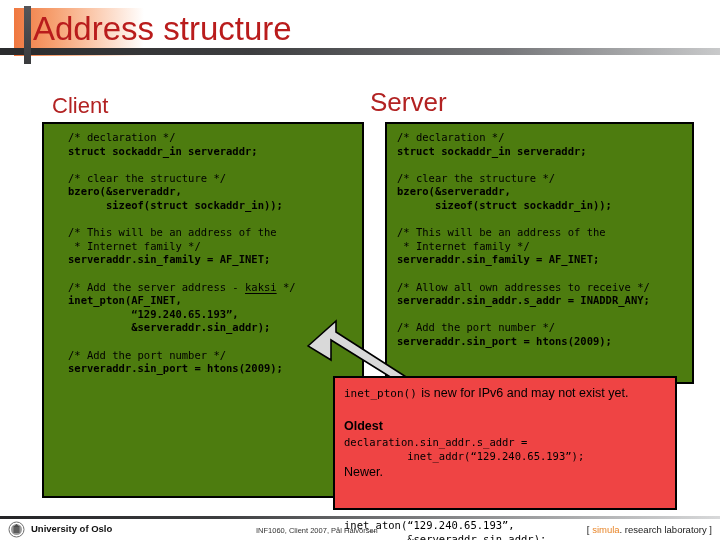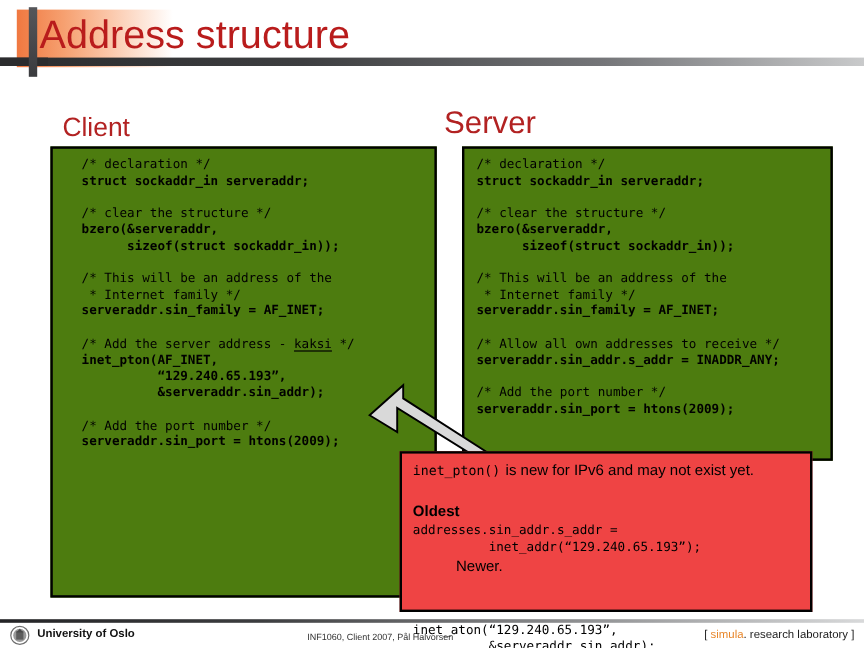--- a/index.html
+++ b/index.html
@@ -69,21 +69,21 @@
     position:absolute;left:333px;top:376px;width:344px;height:134px;
     background:#ef4444;border:2px solid #000000;box-sizing:border-box;
   }
   #callout-line1{position:absolute;left:9px;top:5px;white-space:nowrap;}
   #callout-line1 .mono{
     font-family:"DejaVu Sans Mono","Liberation Mono",monospace;font-size:11px;color:#000;
   }
   #callout-line1 .sans{font-size:12.5px;color:#000;}
   .callout-label{position:absolute;font-size:12.5px;color:#000;white-space:nowrap;}
   #callout-oldest{left:9px;top:41px;font-weight:bold;}
-  #callout-newer{left:9px;top:87px;margin-left:36px;}
+  #callout-newer{left:9px;top:87px;}
   .callout-code{
     position:absolute;left:9px;
     font-family:"DejaVu Sans Mono","Liberation Mono",monospace;
     font-size:10.5px;line-height:13.6px;color:#000;white-space:pre;
   }
   #callout-code-old{top:58px;}
   #callout-code-new{top:104px;margin-top:37px;}
 
   
   #footer-rule{
@@ -131,21 +131,21 @@
   <polygon points="2,32 30,8 30,19 108,66 108,76 2,76 2,76 26,46 26,56" fill="#d9d9d9" stroke="#000000" stroke-width="1.6" style="display:none"></polygon>
   <path d="M 3,34 L 31,9 L 31,20 L 109,70 L 109,76 L 103,76 L 26,28 L 26,48 Z" fill="#d9d9d9" stroke="#000000" stroke-width="1.6" stroke-linejoin="miter"></path>
 </svg>
 
 <div id="callout-box">
   <div id="callout-line1">
     <span class="mono">inet_pton()</span>
     <span class="sans">is new for IPv6 and may not exist yet.</span>
   </div>
   <div class="callout-label" id="callout-oldest">Oldest</div>
-  <div class="callout-code" id="callout-code-old">addresses.sin_addr.s_addr =
+  <div class="callout-code" id="callout-code-old">declaration.sin_addr.s_addr =
           inet_addr(“129.240.65.193”);</div>
   <div class="callout-label" id="callout-newer">Newer.</div>
   <div class="callout-code" id="callout-code-new">inet_aton(“129.240.65.193”,
           &amp;serveraddr.sin_addr);</div>
 </div>
 
 <div id="footer-rule"></div>
 
 <svg id="footer-seal" viewBox="0 0 34 34">
   <circle cx="17" cy="17" r="15" fill="#ffffff" stroke="#6f6f6f" stroke-width="2"></circle>

